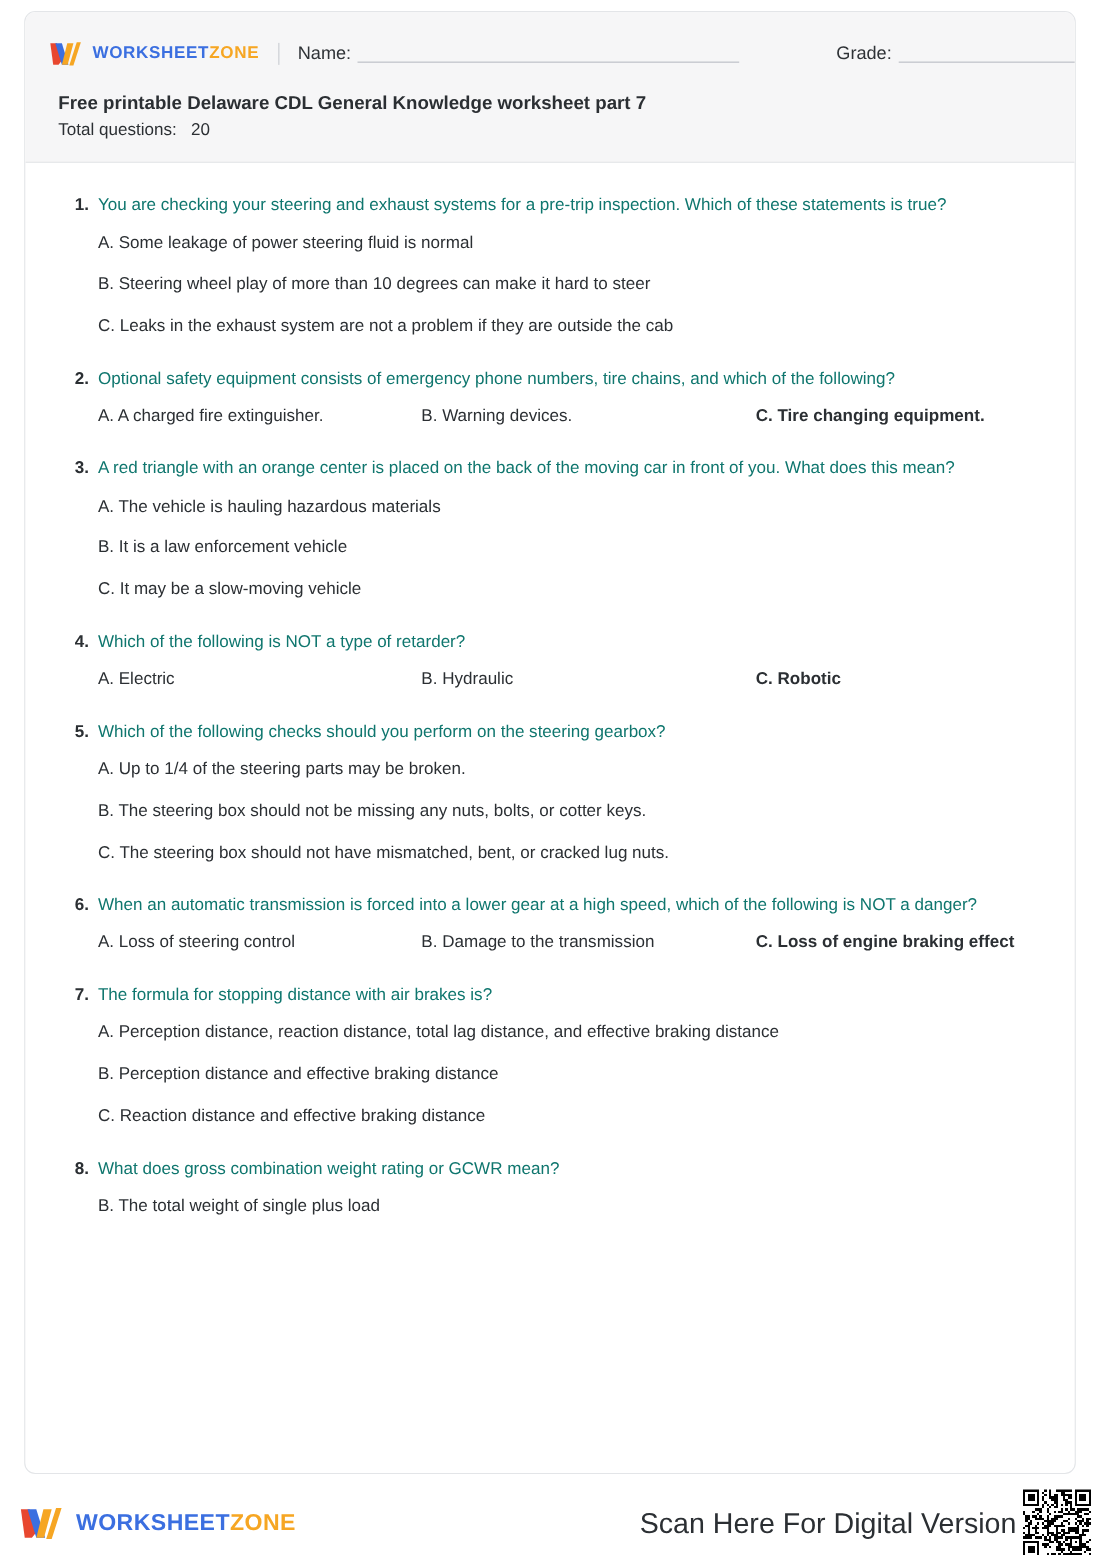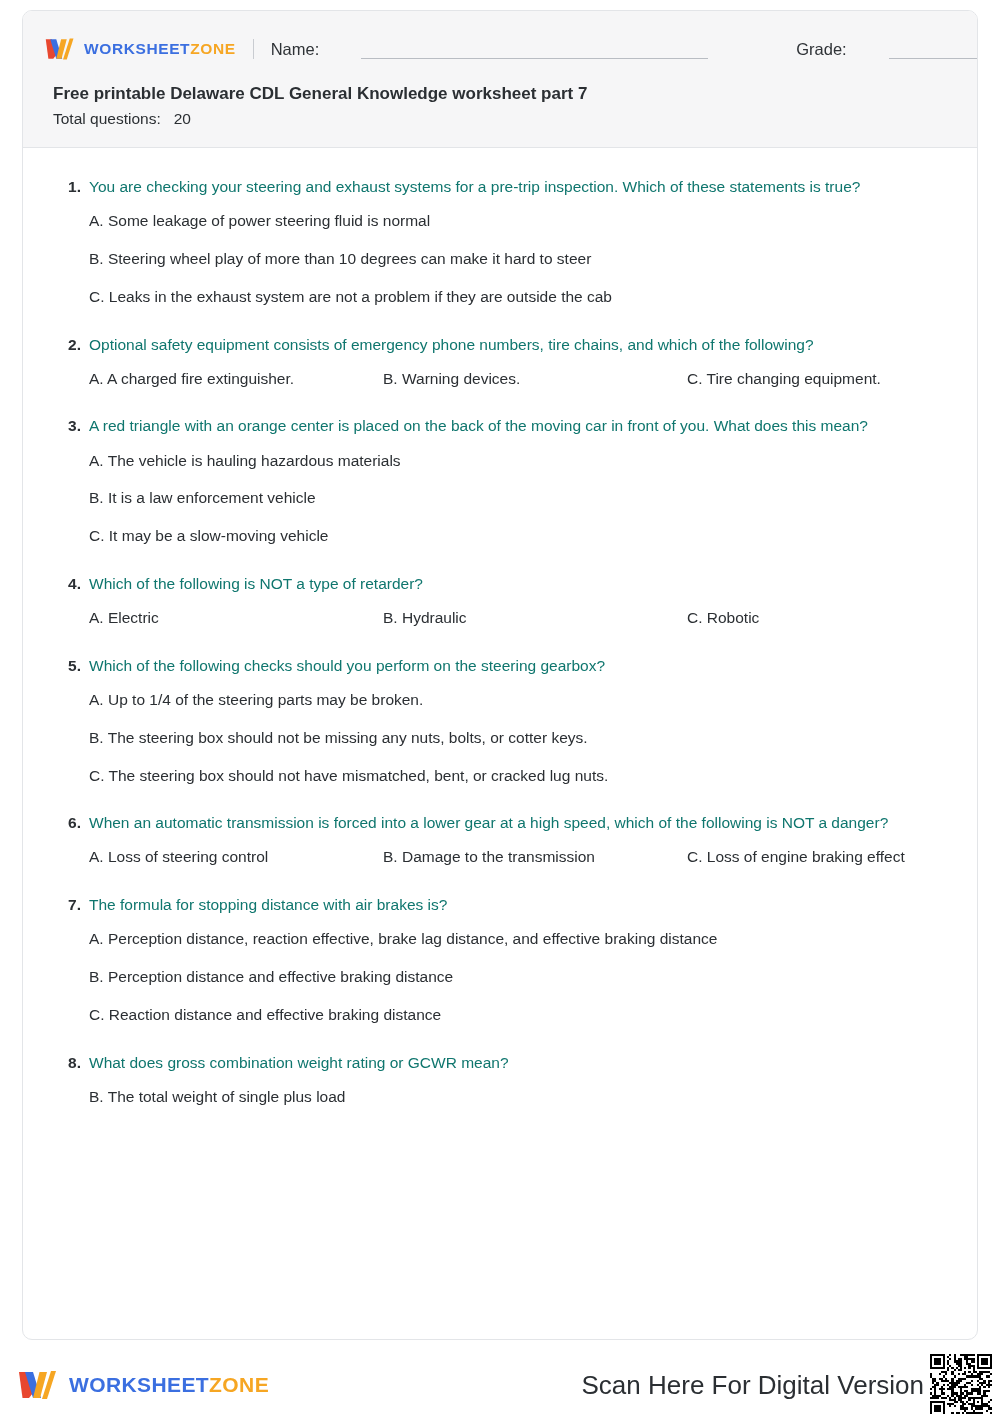--- a/index.html
+++ b/index.html
@@ -77,23 +77,22 @@
   .logo-sep {
     width: 1px;
     height: 20px;
     background: #c9ccd1;
     margin: 0 17px 0 17px;
     flex: 0 0 auto;
   }
 
   .field {
     display: flex;
-    align-items: flex-end;
+    align-items: center;
     flex: 0 0 auto;
-    gap: 36px;
   }
   .field-label {
     font-size: 16.5px;
     color: #2f3337;
     white-space: nowrap;
     margin-right: 6px;
   }
   .field-line {
     display: inline-block;
     border-bottom: 1px solid #b9bdc3;
@@ -169,21 +168,21 @@
     align-items: baseline;
   }
   .options.inline .option {
     font-size: 15.5px;
     color: #2b2f33;
     line-height: 1.6;
     flex: 0 0 auto;
   }
   .options.inline .option.c1 { width: 294px; }
   .options.inline .option.c2 { width: 304px; }
-  .options.inline .option.c3 { width: auto; }
+  .options.inline .option.c3 { width: auto; font-weight: bold; }
 
   
   .footer {
     position: absolute;
     left: 0;
     top: 1356px;
     width: 1000px;
     height: 58px;
     display: flex;
     align-items: center;
@@ -332,21 +331,21 @@
             <div class="option c2">B. Damage to the transmission</div>
             <div class="option c3">C. Loss of engine braking effect</div>
           </div>
         </div>
         <div class="question">
           <div class="q-head">
             <div class="q-num">7.</div>
             <div class="q-text">The formula for stopping distance with air brakes is?</div>
           </div>
           <div class="options stacked">
-            <div class="option">A. Perception distance, reaction effective, brake lag distance, and effective braking distance</div>
+            <div class="option">A. Perception distance, reaction distance, total lag distance, and effective braking distance</div>
             <div class="option">B. Perception distance and effective braking distance</div>
             <div class="option">C. Reaction distance and effective braking distance</div>
           </div>
         </div>
         <div class="question">
           <div class="q-head">
             <div class="q-num">8.</div>
             <div class="q-text">What does gross combination weight rating or GCWR mean?</div>
           </div>
           <div class="options stacked">

